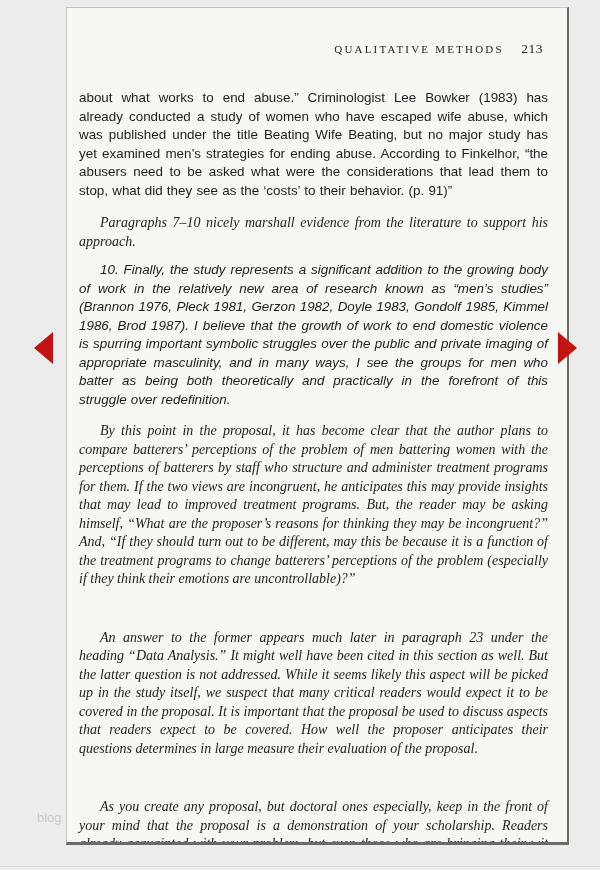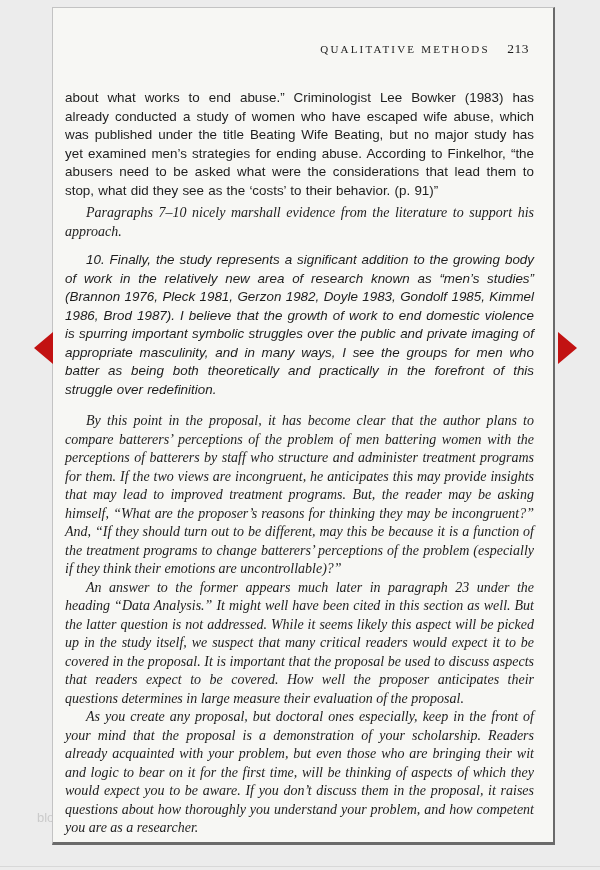--- a/index.html
+++ b/index.html
@@ -22,21 +22,21 @@
   }
   .stage{position:relative;width:600px;height:870px;}
 
   .watermark{
     position:absolute;left:37px;top:810px;z-index:0;
     font-family:"Liberation Sans",sans-serif;
     font-size:13px;color:var(--watermark);
   }
 
   .page{
-    position:absolute;left:52px;top:7px;z-index:1;
+    position:absolute;left:66px;top:7px;z-index:1;
     width:503px;height:838px;
     background:var(--page-bg);
     border:1px solid var(--border-light);
     border-right:2px solid var(--border-dark);
     border-bottom:3px solid var(--border-dark);
     overflow:hidden;
   }
 
   .running-head{
     margin:31px 24px 0 0;
@@ -60,23 +60,23 @@
   p.body{
     font-family:"Liberation Sans",sans-serif;
     font-size:13.4px;line-height:18.5px;
     word-spacing:0.5px;
   }
   p.comment{
     font-family:"Liberation Serif","DejaVu Serif",serif;
     font-style:italic;
     font-size:14px;line-height:18.5px;
   }
-  .indent{text-indent:21px;}
+  .indent{text-indent:21px;margin-top:40px;}
   .mt-first{margin-top:32px;}
-  .mt-sm{margin-top:4px;}
+  .mt-sm{margin-top:14px;}
   .mt-md{margin-top:10px;font-style:italic;}
   .mt-lg{margin-top:13px;}
 
   .nav-btn{
     position:absolute;z-index:2;
     background:none;border:none;padding:0;cursor:pointer;
     width:20px;height:32px;top:332px;
   }
   .nav-btn.prev{left:34px;}
   .nav-btn.next{left:558px;}

